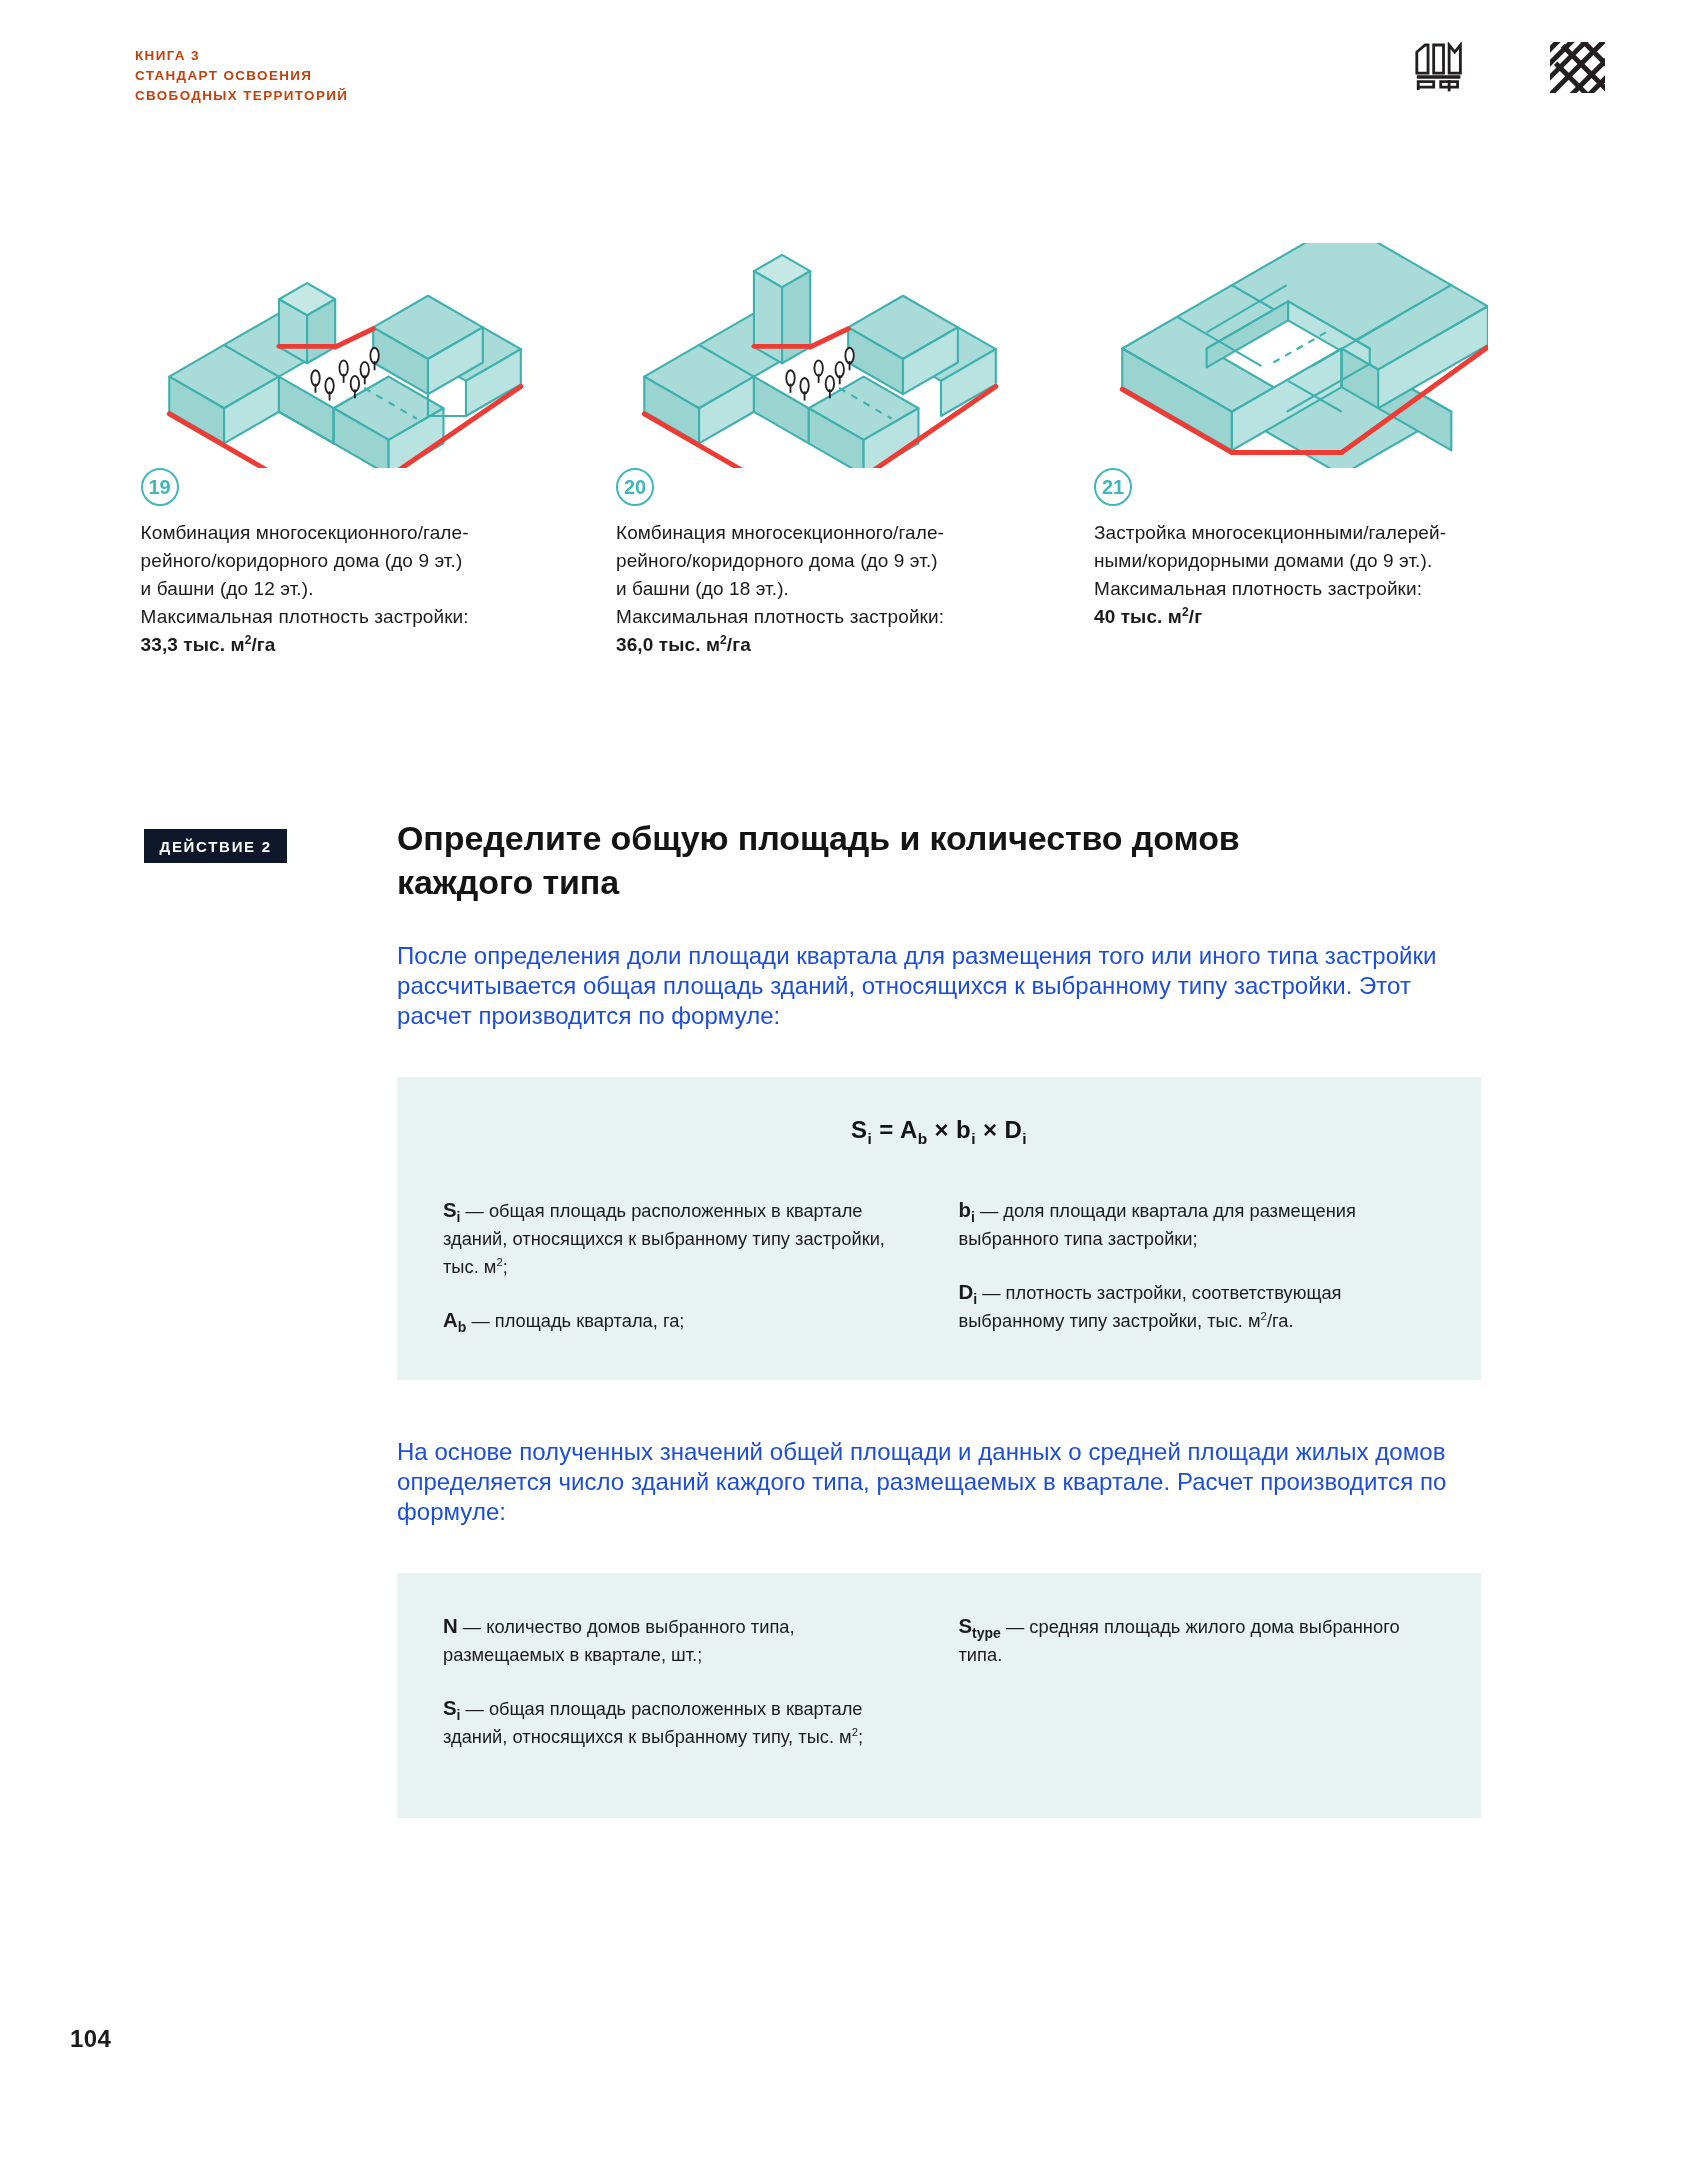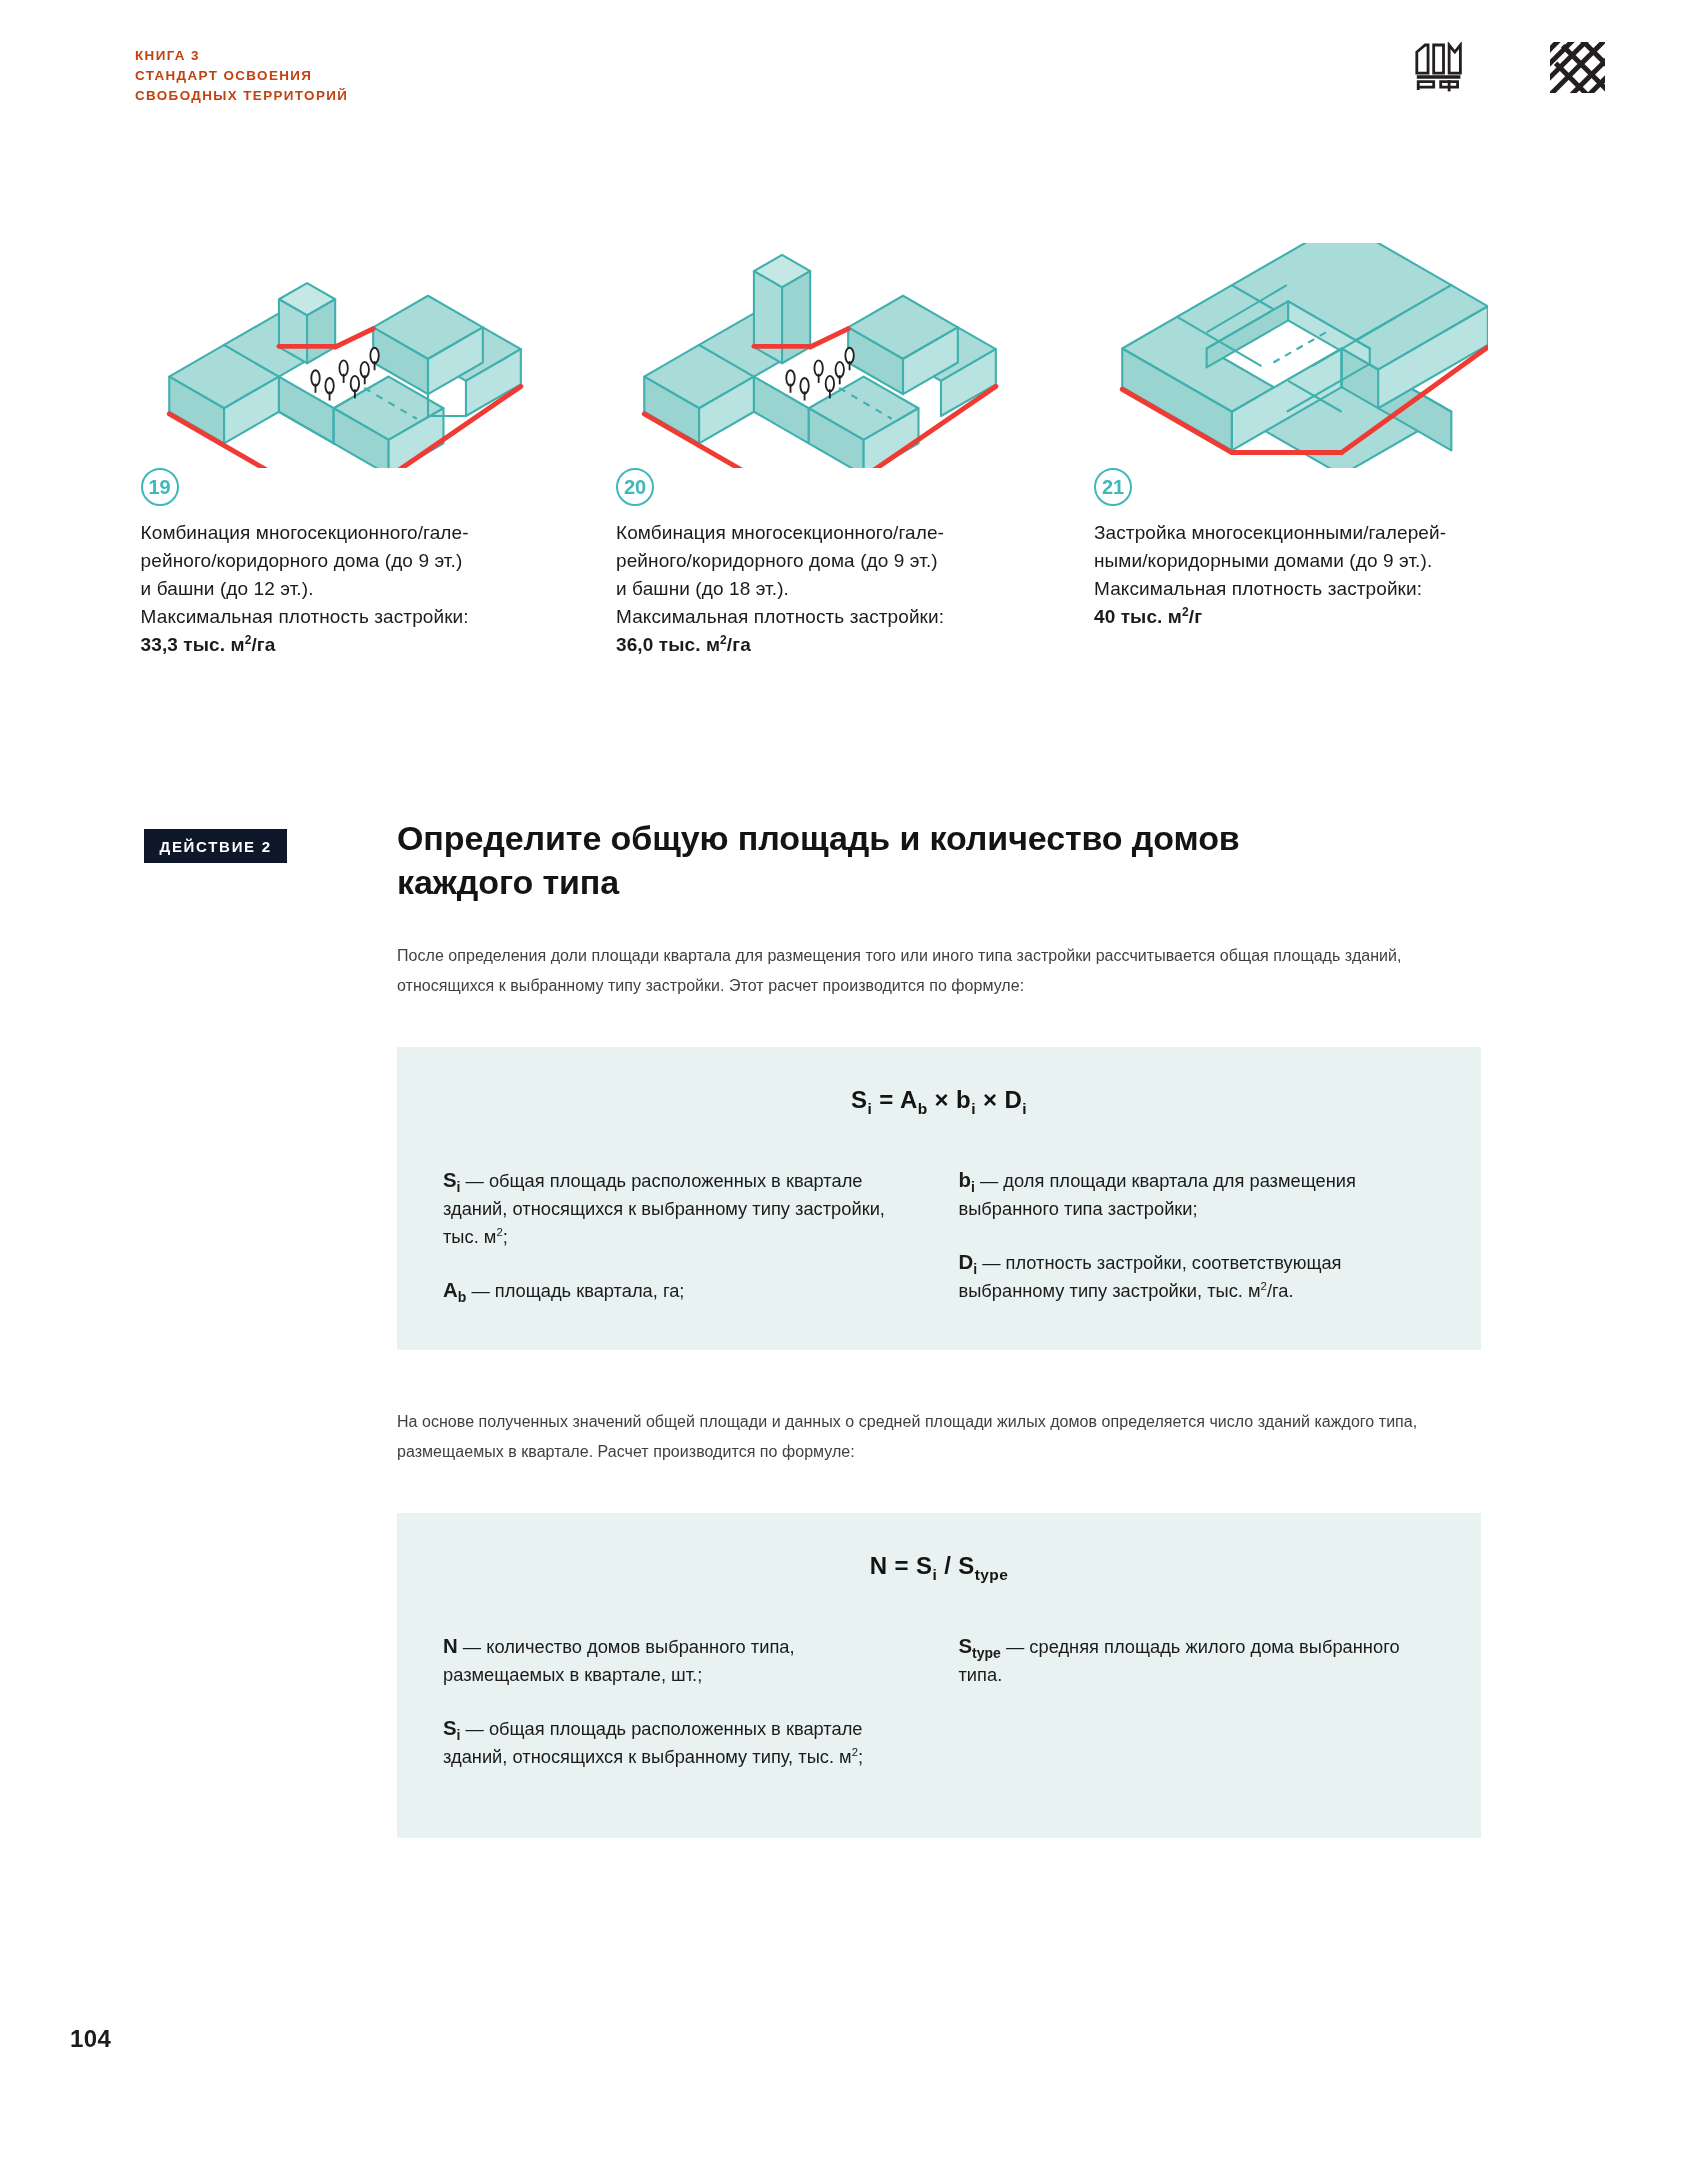--- a/index.html
+++ b/index.html
@@ -132,25 +132,25 @@
   .section-title {
     font-size: 34px;
     line-height: 44px;
     font-weight: 700;
     letter-spacing: -0.1px;
     margin: 0 0 37px 0;
     color: #141414;
   }
 
   .body-par {
-    font-size: 16px;
+    font-size: 24px;
     line-height: 30px;
     letter-spacing: 0.04px;
     margin: 0;
-    color: #404040;
+    color: #1d4ed8;
   }
 
   
   .formula-box {
     background: #e8f2f1;
     padding: 39px 46px 45px 46px;
     box-sizing: border-box;
     margin-top: 46px;
   }
   .formula-main {
@@ -464,21 +464,20 @@
           <div class="def">
             <span class="sym"><span>D</span><sub>i</sub></span><span> — плотность застройки, соответствующая выбранному типу застройки, тыс. м</span><sup>2</sup><span>/га.</span>
           </div>
         </div>
       </div>
     </div>
 
     <p class="body-par" style="margin-top:57px;">На основе полученных значений общей площади и данных о средней площади жилых домов определяется число зданий каждого типа, размещаемых в квартале. Расчет производится по формуле:</p>
 
     <div class="formula-box">
-      <div class="formula-main"><span>N = S</span><sub>i</sub><span> / S</span><sub>type</sub></div>
 
       <div class="defs">
         <div class="defs-col">
           <div class="def">
             <span class="sym"><span>N</span><sub></sub></span><span> — количество домов выбранного типа, размещаемых в квартале, шт.;</span>
           </div>
           <div class="def">
             <span class="sym"><span>S</span><sub>i</sub></span><span> — общая площадь расположенных в квартале зданий, относящихся к выбранному типу, тыс. м</span><sup>2</sup><span>;</span>
           </div>
         </div>

